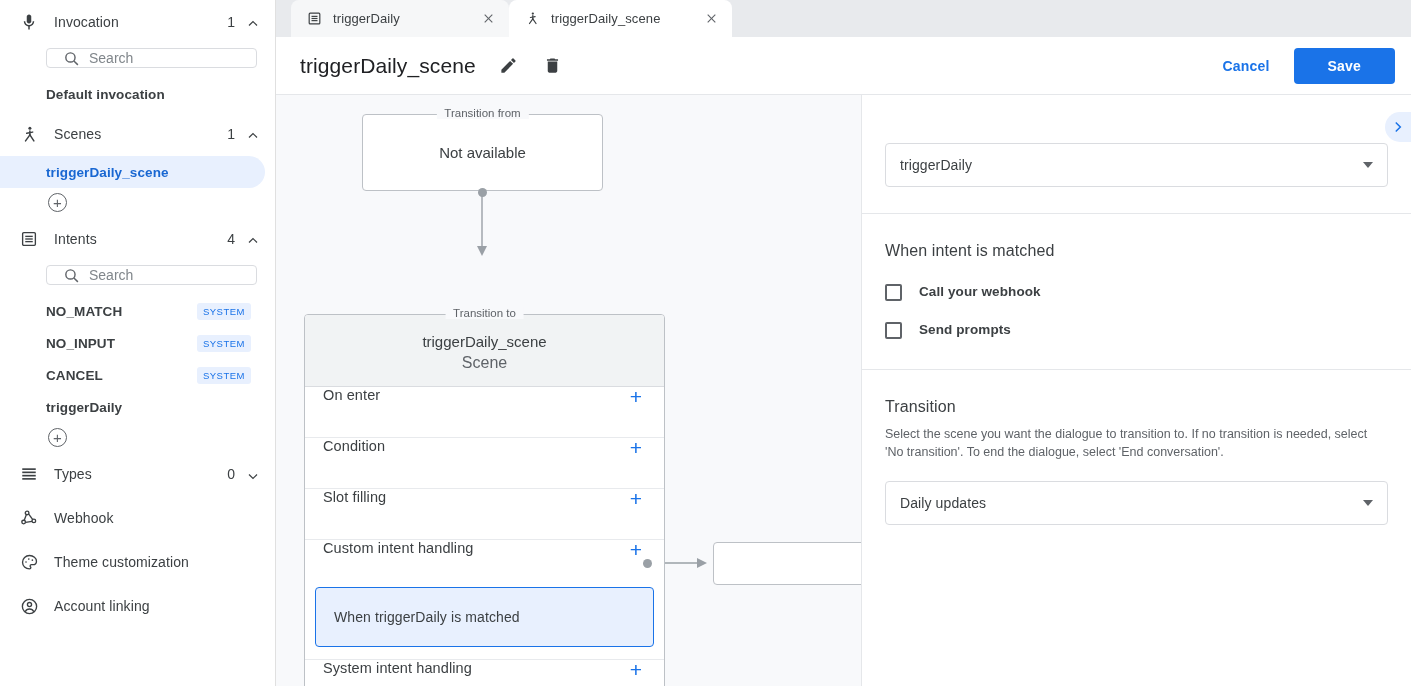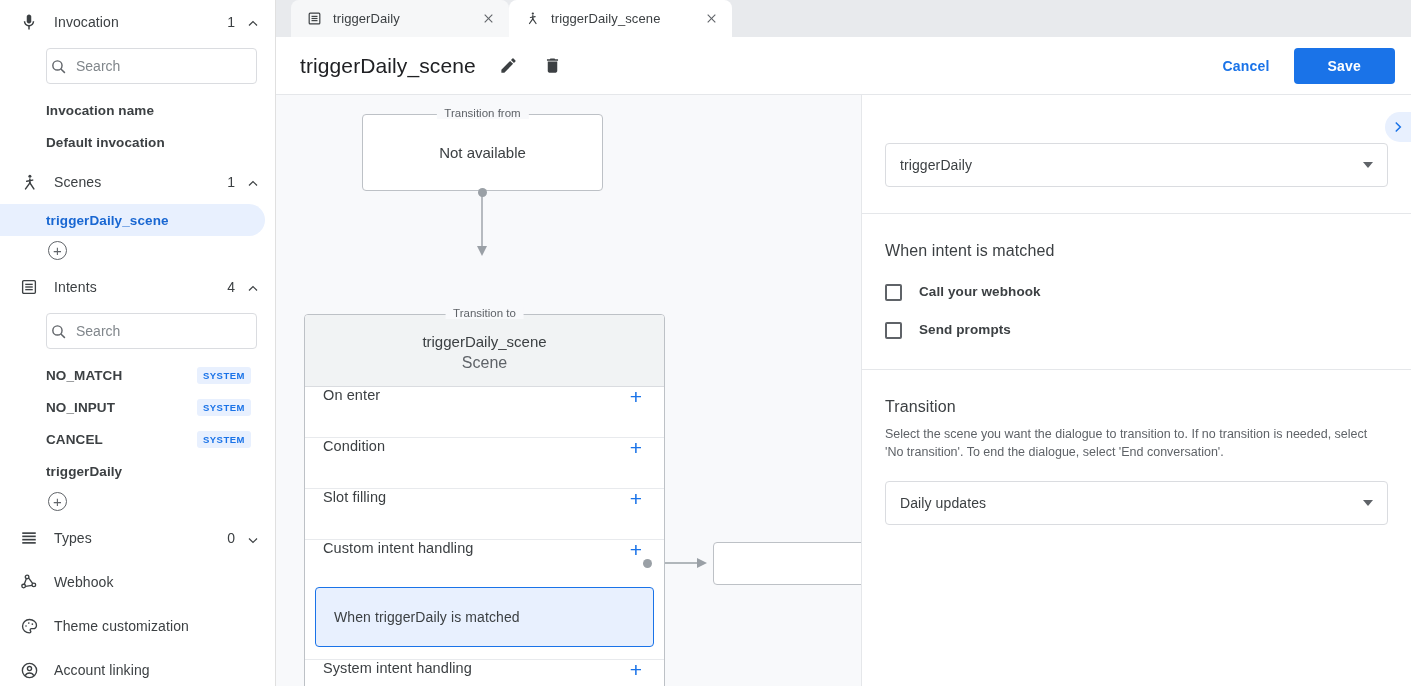--- a/index.html
+++ b/index.html
@@ -36,23 +36,23 @@
   .nav-label {
     flex: 1 1 auto;
     font-size: 14px; color: #3c4043; letter-spacing: .1px;
   }
   .nav-count { font-size: 14px; color: #3c4043; margin-right: 12px; }
   .chev { width: 12px; height: 12px; color: #3c4043; }
 
   .search-wrap { padding: 4px 18px 10px 46px; }
   .search-box {
     display: flex; align-items: center;
-    height: 36px;
+    height: 20px;
     border: 1px solid #dadce0; border-radius: 4px;
-    padding: 0 3px;
+    padding: 0 16px;
     background: #fff;
   }
   .search-box svg { flex: 0 0 17px; color: #5f6368; margin-right: 9px; }
   .search-box input {
     border: 0; outline: 0; flex: 1 1 auto;
     font-family: inherit; font-size: 14px; color: #3c4043;
     background: transparent;
   }
   .search-box input::placeholder { color: #80868b; }
 
@@ -63,21 +63,21 @@
     padding-left: 46px; padding-right: 14px;
     font-size: 13.5px; font-weight: bold; color: #3c4043;
     cursor: pointer;
     border-radius: 0 16px 16px 0;
     letter-spacing: .1px;
   }
   .sub-item.sel { background: #e8f0fe; color: #1967d2; }
   .sub-item .si-label { flex: 1 1 auto; }
   .badge {
     background: #e8f0fe; color: #1a73e8;
-    font-size: 9.5px; font-weight: bold; letter-spacing: .5px;
+    font-size: 9.5px; font-weight: normal; letter-spacing: .5px;
     padding: 3px 6px; border-radius: 3px;
   }
   .add-row { padding: 5px 0 5px 48px; }
   .add-btn {
     width: 19px; height: 19px; border-radius: 50%;
     border: 1.3px solid #5f6368; color: #5f6368;
     display: flex; align-items: center; justify-content: center;
     font-size: 15px; line-height: 1; cursor: pointer;
   }
   .add-btn::before { content: "+"; margin-top: -1px; font-weight: 400; }
@@ -260,23 +260,20 @@
     <div class="search-wrap">
       <div class="search-box">
         <svg width="17" height="17" viewBox="0 0 24 24" fill="none" stroke="currentColor" stroke-width="2">
             <circle cx="10.5" cy="10.5" r="6.5"></circle>
             <line x1="15.4" y1="15.4" x2="21" y2="21"></line>
           </svg>
         <input placeholder="Search" style="">
       </div>
     </div>
 
-    <div class="sub-item">
-      <span class="si-label">Invocation name</span>
-    </div>
     <div class="sub-item">
       <span class="si-label">Default invocation</span>
     </div>
 
     <div class="nav-section-row" style="margin-top:2px">
       <span class="nav-ico">
         <svg width="19" height="19" viewBox="0 0 24 24" fill="none" stroke="currentColor" stroke-width="1.9" stroke-linecap="round">
             <circle cx="12.5" cy="4" r="1.9" fill="currentColor" stroke="none"></circle>
             <path d="M12.5 7.5v5"></path>
             <path d="M12.5 12.5 7 20"></path>

